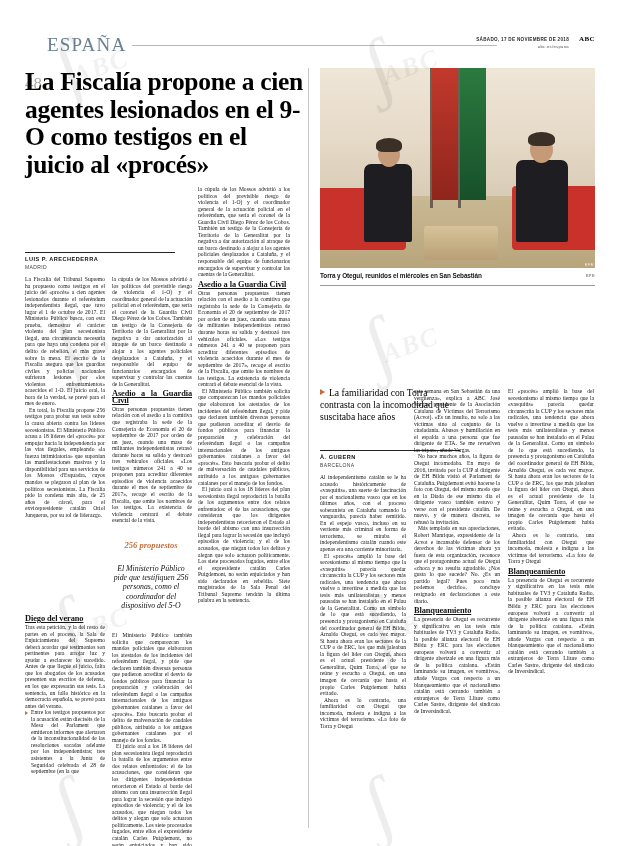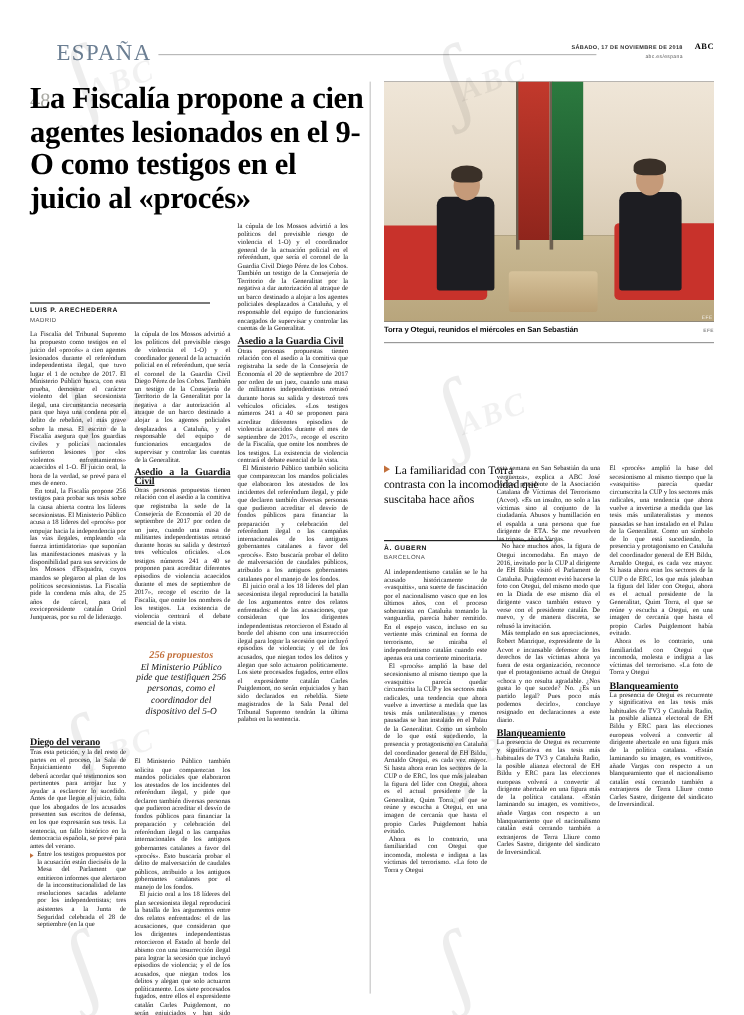--- a/index.html
+++ b/index.html
@@ -189,21 +189,21 @@
     width: 78px;
     text-align: center;
     font-family: "Liberation Serif", serif;
   }
   .pq-title {
     color: #c2703c;
     font-weight: bold;
     font-style: italic;
     font-size: 8.6px;
     line-height: 10px;
-    margin-bottom: 1px;
+    margin-bottom: 14px;
   }
   .pq-body {
     font-style: italic;
     font-size: 7.8px;
     line-height: 9.2px;
     color: #111;
   }
 
   
   .photo {

